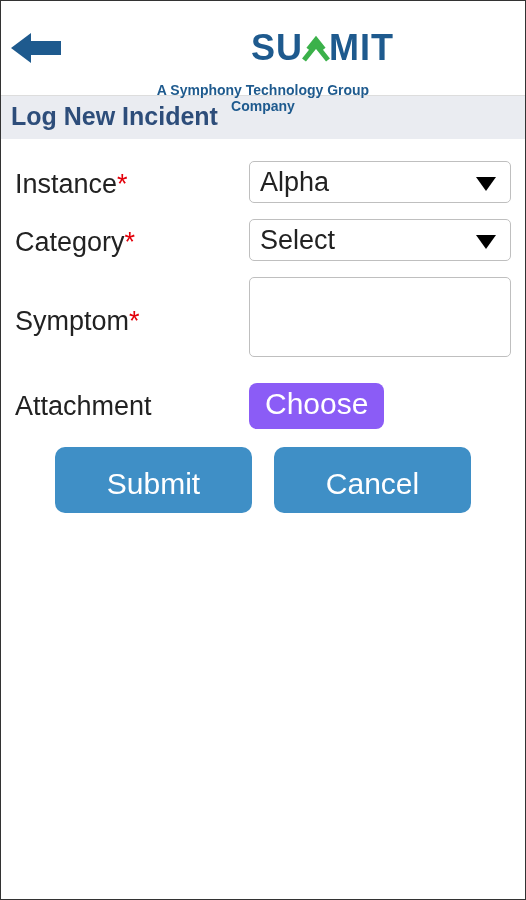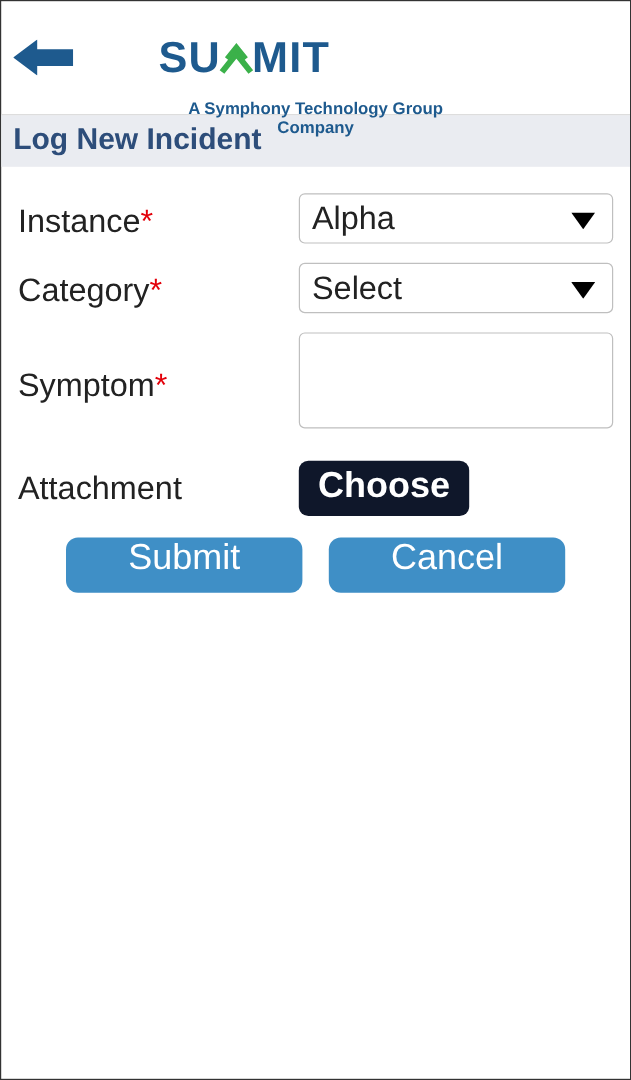--- a/index.html
+++ b/index.html
@@ -39,21 +39,21 @@
     line-height: 1;
   }
   .logo-summit {
     font-size: 36px;
     font-weight: 700;
     letter-spacing: 1px;
     color: #1e5a8e;
     line-height: 0.9;
     display: flex;
     align-items: flex-end;
-    justify-content: flex-start;
+    justify-content: flex-end;
     margin-top: 36px;
   }
   .logo-tagline {
     font-size: 14px;
     color: #1e5a8e;
     font-weight: 700;
     margin-top: 17px;
   }
   .chevron-up {
     display: inline-block;
@@ -118,48 +118,47 @@
     align-items: center;
     margin-top: 22px;
     margin-bottom: 18px;
   }
   .attach-label {
     width: 234px;
     font-size: 27px;
     color: #222;
   }
   .choose-btn {
-    background: #0f172a;
+    background: #8b5cf6;
     color: #fff;
     font-size: 30px;
     border: none;
     border-radius: 8px;
     padding: 4px 16px 8px;
     font-family: inherit;
-    font-weight: bold;
   }
   .file-text {
     font-size: 27px;
     color: #222;
     margin-left: 4px;
     white-space: nowrap;
   }
   .button-row {
     display: flex;
     gap: 22px;
     padding: 0 40px;
   }
   .action-btn {
     flex: 1;
     background: #3f8fc6;
     color: #fff;
     font-size: 30px;
     border: none;
     border-radius: 10px;
-    padding: 0 0 12px;
+    padding: 20px 0 12px;
     font-family: inherit;
   }
 </style>
 </head>
 <body>
 
 <div class="header">
   <div class="back-arrow">
     <svg viewBox="0 0 50 30" width="50" height="30">
       <polygon points="0,15 20,0 20,8 50,8 50,22 20,22 20,30" fill="#1e5a8e"></polygon>

